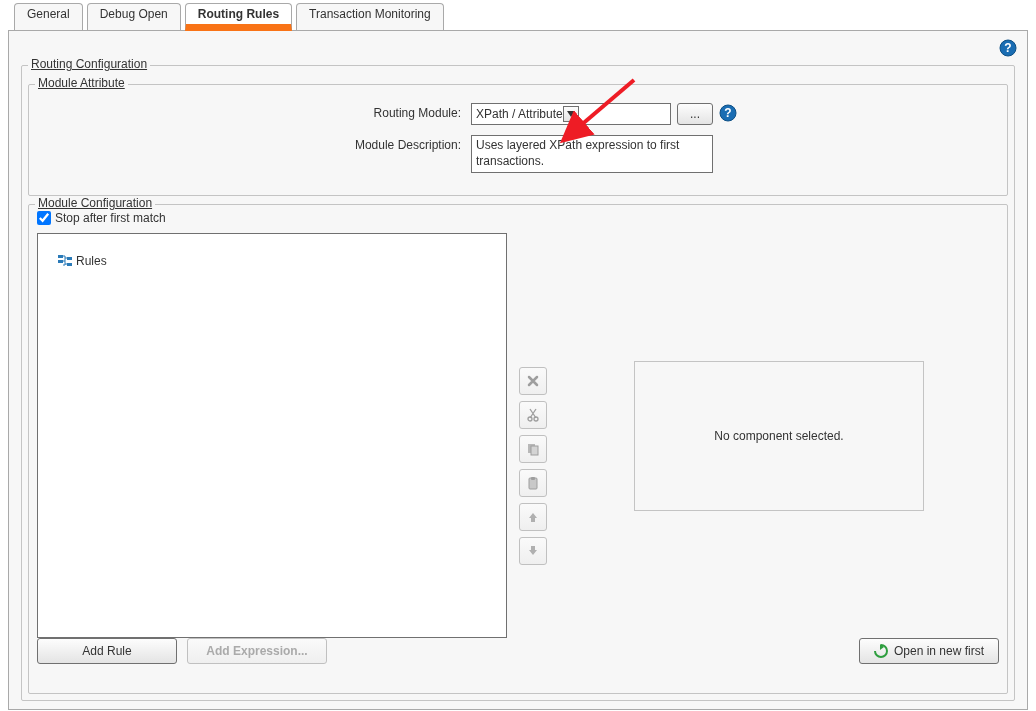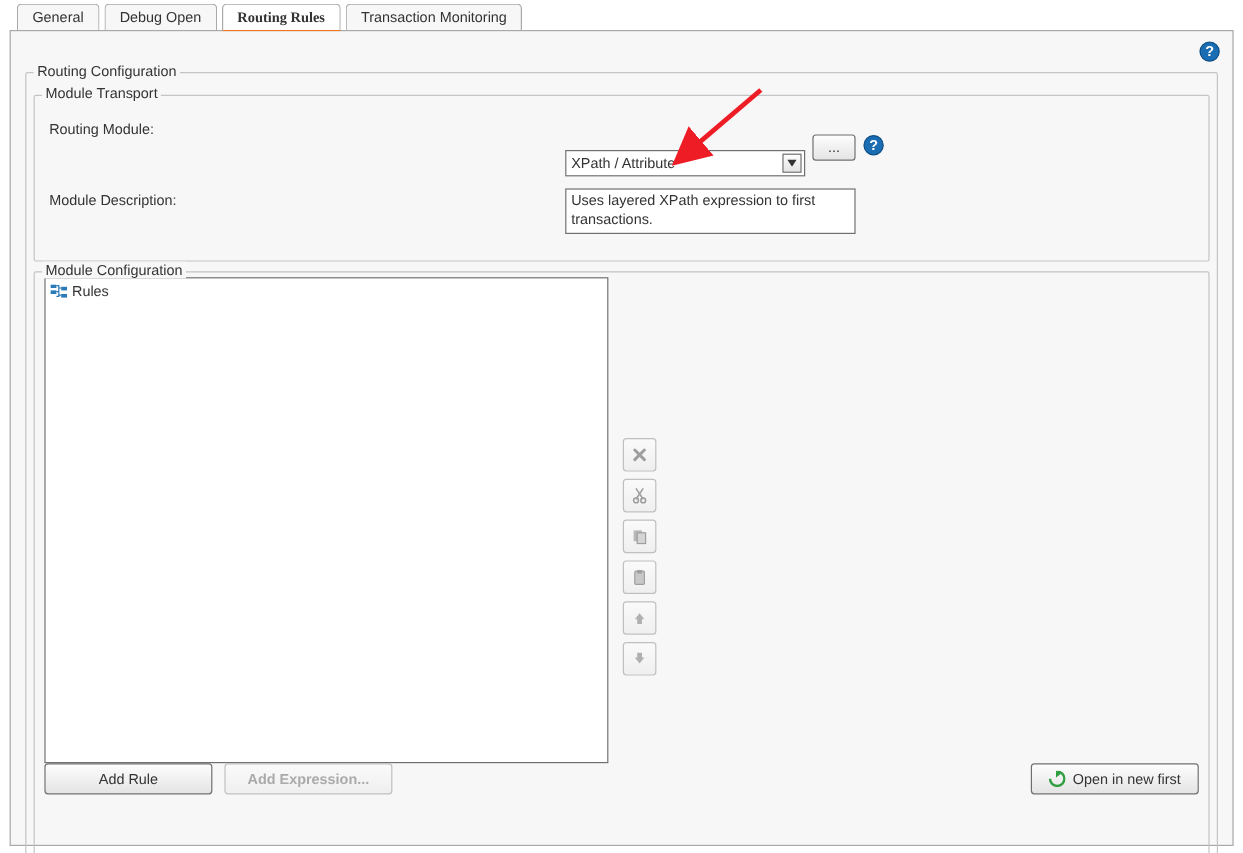--- a/index.html
+++ b/index.html
@@ -31,24 +31,23 @@
     padding: 3px 12px;
     background: #f7f7f7;
     cursor: pointer;
     position: relative;
     font-size: 12px;
     color: #333;
   }
   .tab.active {
     background: #fff;
     font-weight: bold;
-    border-bottom: 1px solid #f97316;
+    border-bottom: 7px solid #f97316;
     margin-bottom: -1px;
     z-index: 3;
-    font-family: Liberation Serif, serif;
   }
   
   .main-panel {
     border: 1px solid #a9a9a9;
     margin: 0 8px 8px 8px;
     height: 680px;
     background: #f7f7f7;
     position: relative;
     padding: 12px;
   }
@@ -71,54 +70,55 @@
     margin-top: 10px;
   }
   .group-legend {
     position: absolute;
     top: -9px;
     left: 6px;
     background: #f7f7f7;
     padding: 0 3px;
     font-size: 12px;
     color: #333;
+    text-decoration: underline;
   }
   .routing-config {
     margin-top: 22px;
   }
   .module-selection {
     margin-top: 12px;
     padding: 18px 12px 12px 12px;
   }
   .form-row {
     display: flex;
     align-items: flex-start;
     margin-bottom: 10px;
   }
   .form-label {
     width: 430px;
+    text-align: right;
     padding-right: 10px;
     padding-top: 3px;
   }
   .form-field {
     display: flex;
     align-items: center;
     gap: 6px;
   }
   .combo {
     display: inline-flex;
     align-items: center;
-    justify-content: space-between;
+    justify-content: flex-start;
     width: 200px;
     height: 22px;
     background: #fff;
     border: 1px solid #707070;
     padding: 0 2px 0 4px;
     cursor: pointer;
-    margin-top: 27px;
   }
   .combo-arrow {
     width: 16px;
     height: 16px;
     border: 1px solid #707070;
     background: linear-gradient(#fdfdfd,#e4e4e4);
     display: flex;
     align-items: center;
     justify-content: center;
   }
@@ -171,21 +171,21 @@
   .mc-body {
     display: flex;
     height: 405px;
     gap: 12px;
     align-items: stretch;
   }
   .rules-tree {
     width: 470px;
     background: #fff;
     border: 1px solid #707070;
-    padding: 4px;
+    padding: 20px;
   }
   .rules-root {
     display: flex;
     align-items: center;
     gap: 4px;
     font-size: 12px;
   }
   .tree-icon {
     width: 14px; height: 12px;
     display: inline-block;
@@ -275,21 +275,21 @@
           <path d="M0,0 L8,4 L0,8 Z" fill="#ee1c25"></path>
         </marker>
       </defs>
       <line x1="80" y1="4" x2="12" y2="62" stroke="#ee1c25" stroke-width="4" marker-end="url(#ah)"></line>
     </svg>
 
     <div class="group routing-config">
       <span class="group-legend">Routing Configuration</span>
 
       <div class="group module-selection">
-        <span class="group-legend">Module Transport</span>
+        <span class="group-legend">Module Attribute</span>
 
         <div class="form-row">
           <div class="form-label">Routing Module:</div>
           <div class="form-field">
             <div class="combo">
               <span>XPath / Attribute</span>
               <span class="combo-arrow">
                 <svg width="8" height="6" viewBox="0 0 8 6">
                     <path d="M0,0 L8,0 L4,6 Z" fill="#333"></path>
                   </svg>
@@ -309,20 +309,24 @@
           <div class="form-label">Module Description:</div>
           <div class="form-field">
             <div class="desc-box">Uses layered XPath expression to first transactions.</div>
           </div>
         </div>
       </div>
 
       <div class="group module-config">
         <span class="group-legend">Module Configuration</span>
 
+        <div class="cb-row">
+          <input type="checkbox" checked="" style="">
+          <span>Stop after first match</span>
+        </div>
 
         <div class="mc-body">
 
           <div class="rules-tree">
             <div class="rules-root">
               <span class="tree-icon">
                 <svg width="14" height="12" viewBox="0 0 14 12">
                   <rect x="0" y="0" width="5" height="3" fill="#2a7ab8"></rect>
                   <rect x="0" y="5" width="5" height="3" fill="#2a7ab8"></rect>
                   <rect x="9" y="2" width="5" height="3" fill="#2a7ab8"></rect>
@@ -364,20 +368,25 @@
                   <path d="M6,2 L10,7 L8,7 L8,11 L4,11 L4,7 L2,7 Z" fill="#b0b0b0"></path>
                 </svg>
             </div>
             <div class="icon-btn">
               <svg width="12" height="12" viewBox="0 0 12 12">
                   <path d="M6,10 L10,5 L8,5 L8,1 L4,1 L4,5 L2,5 Z" fill="#b0b0b0"></path>
                 </svg>
             </div>
           </div>
 
+          <div class="right-panel">
+            <div class="empty-box">
+              <span>No component selected.</span>
+            </div>
+          </div>
         </div>
 
         <div class="bottom-bar">
           <div class="bottom-left">
             <div class="btn">Add Rule</div>
             <div class="btn disabled">Add Expression...</div>
           </div>
           <div class="bottom-right">
             <div class="btn">
               <svg class="open-icon" viewBox="0 0 14 14">

